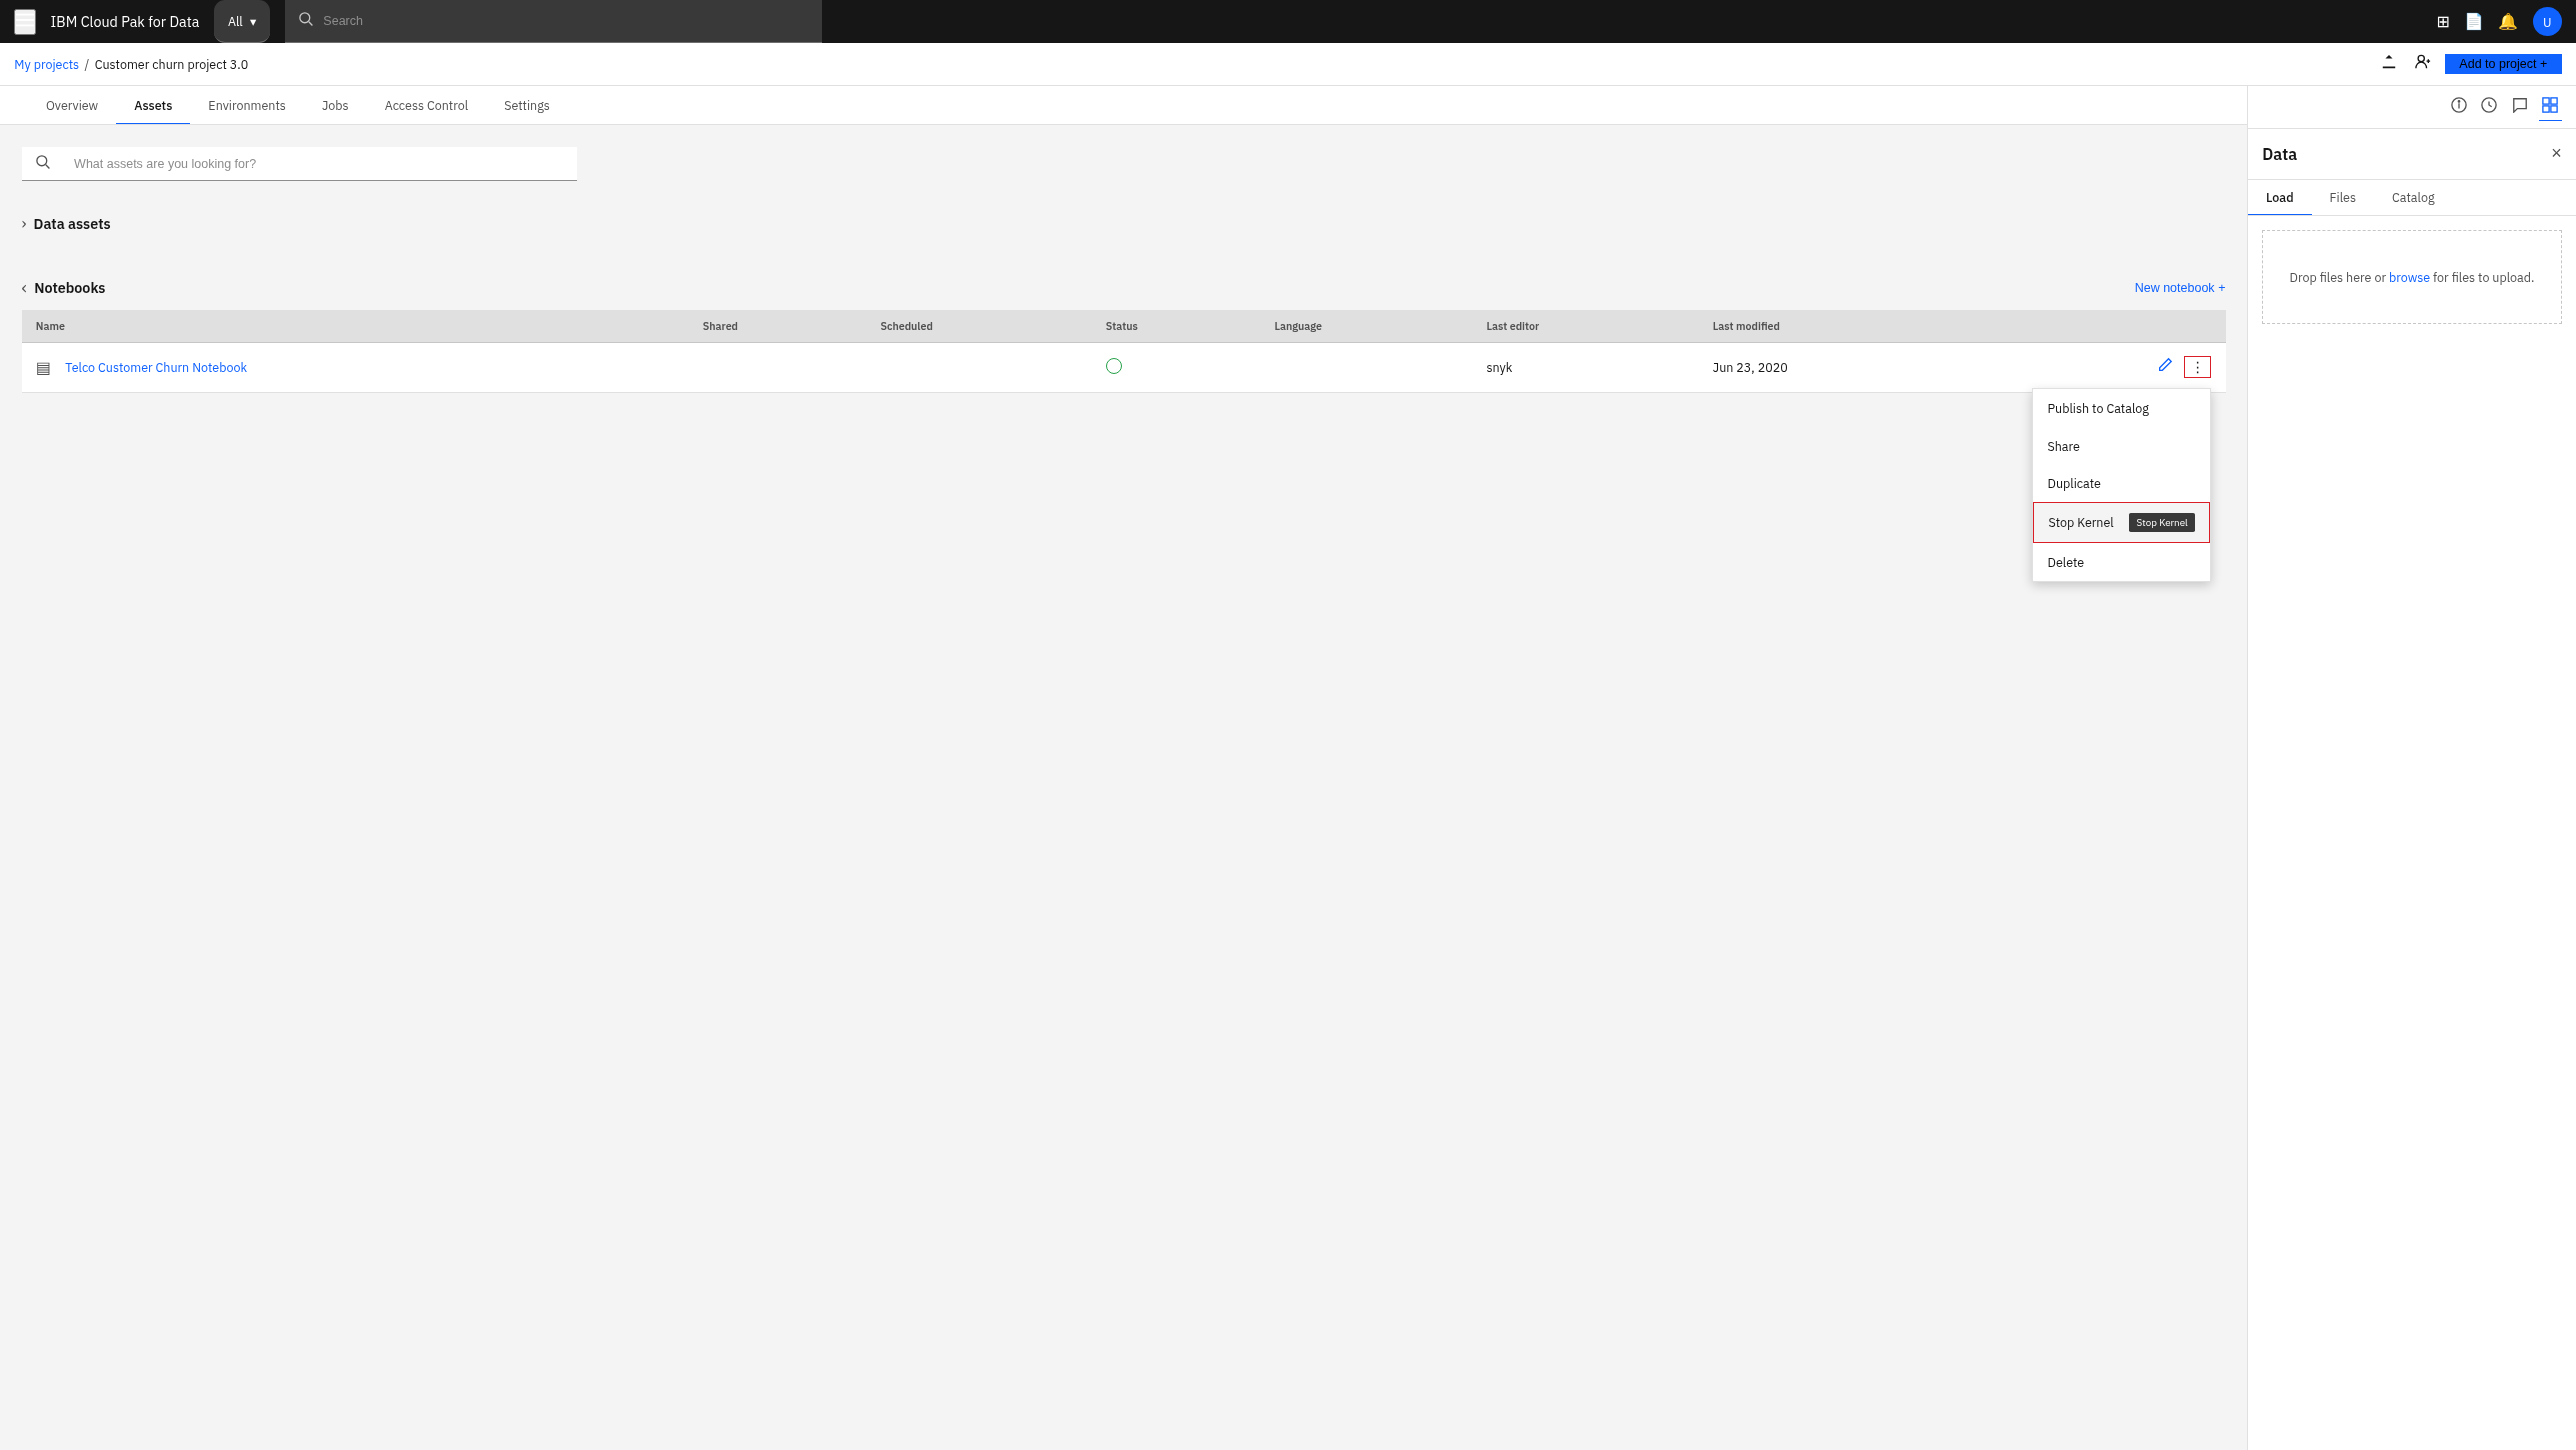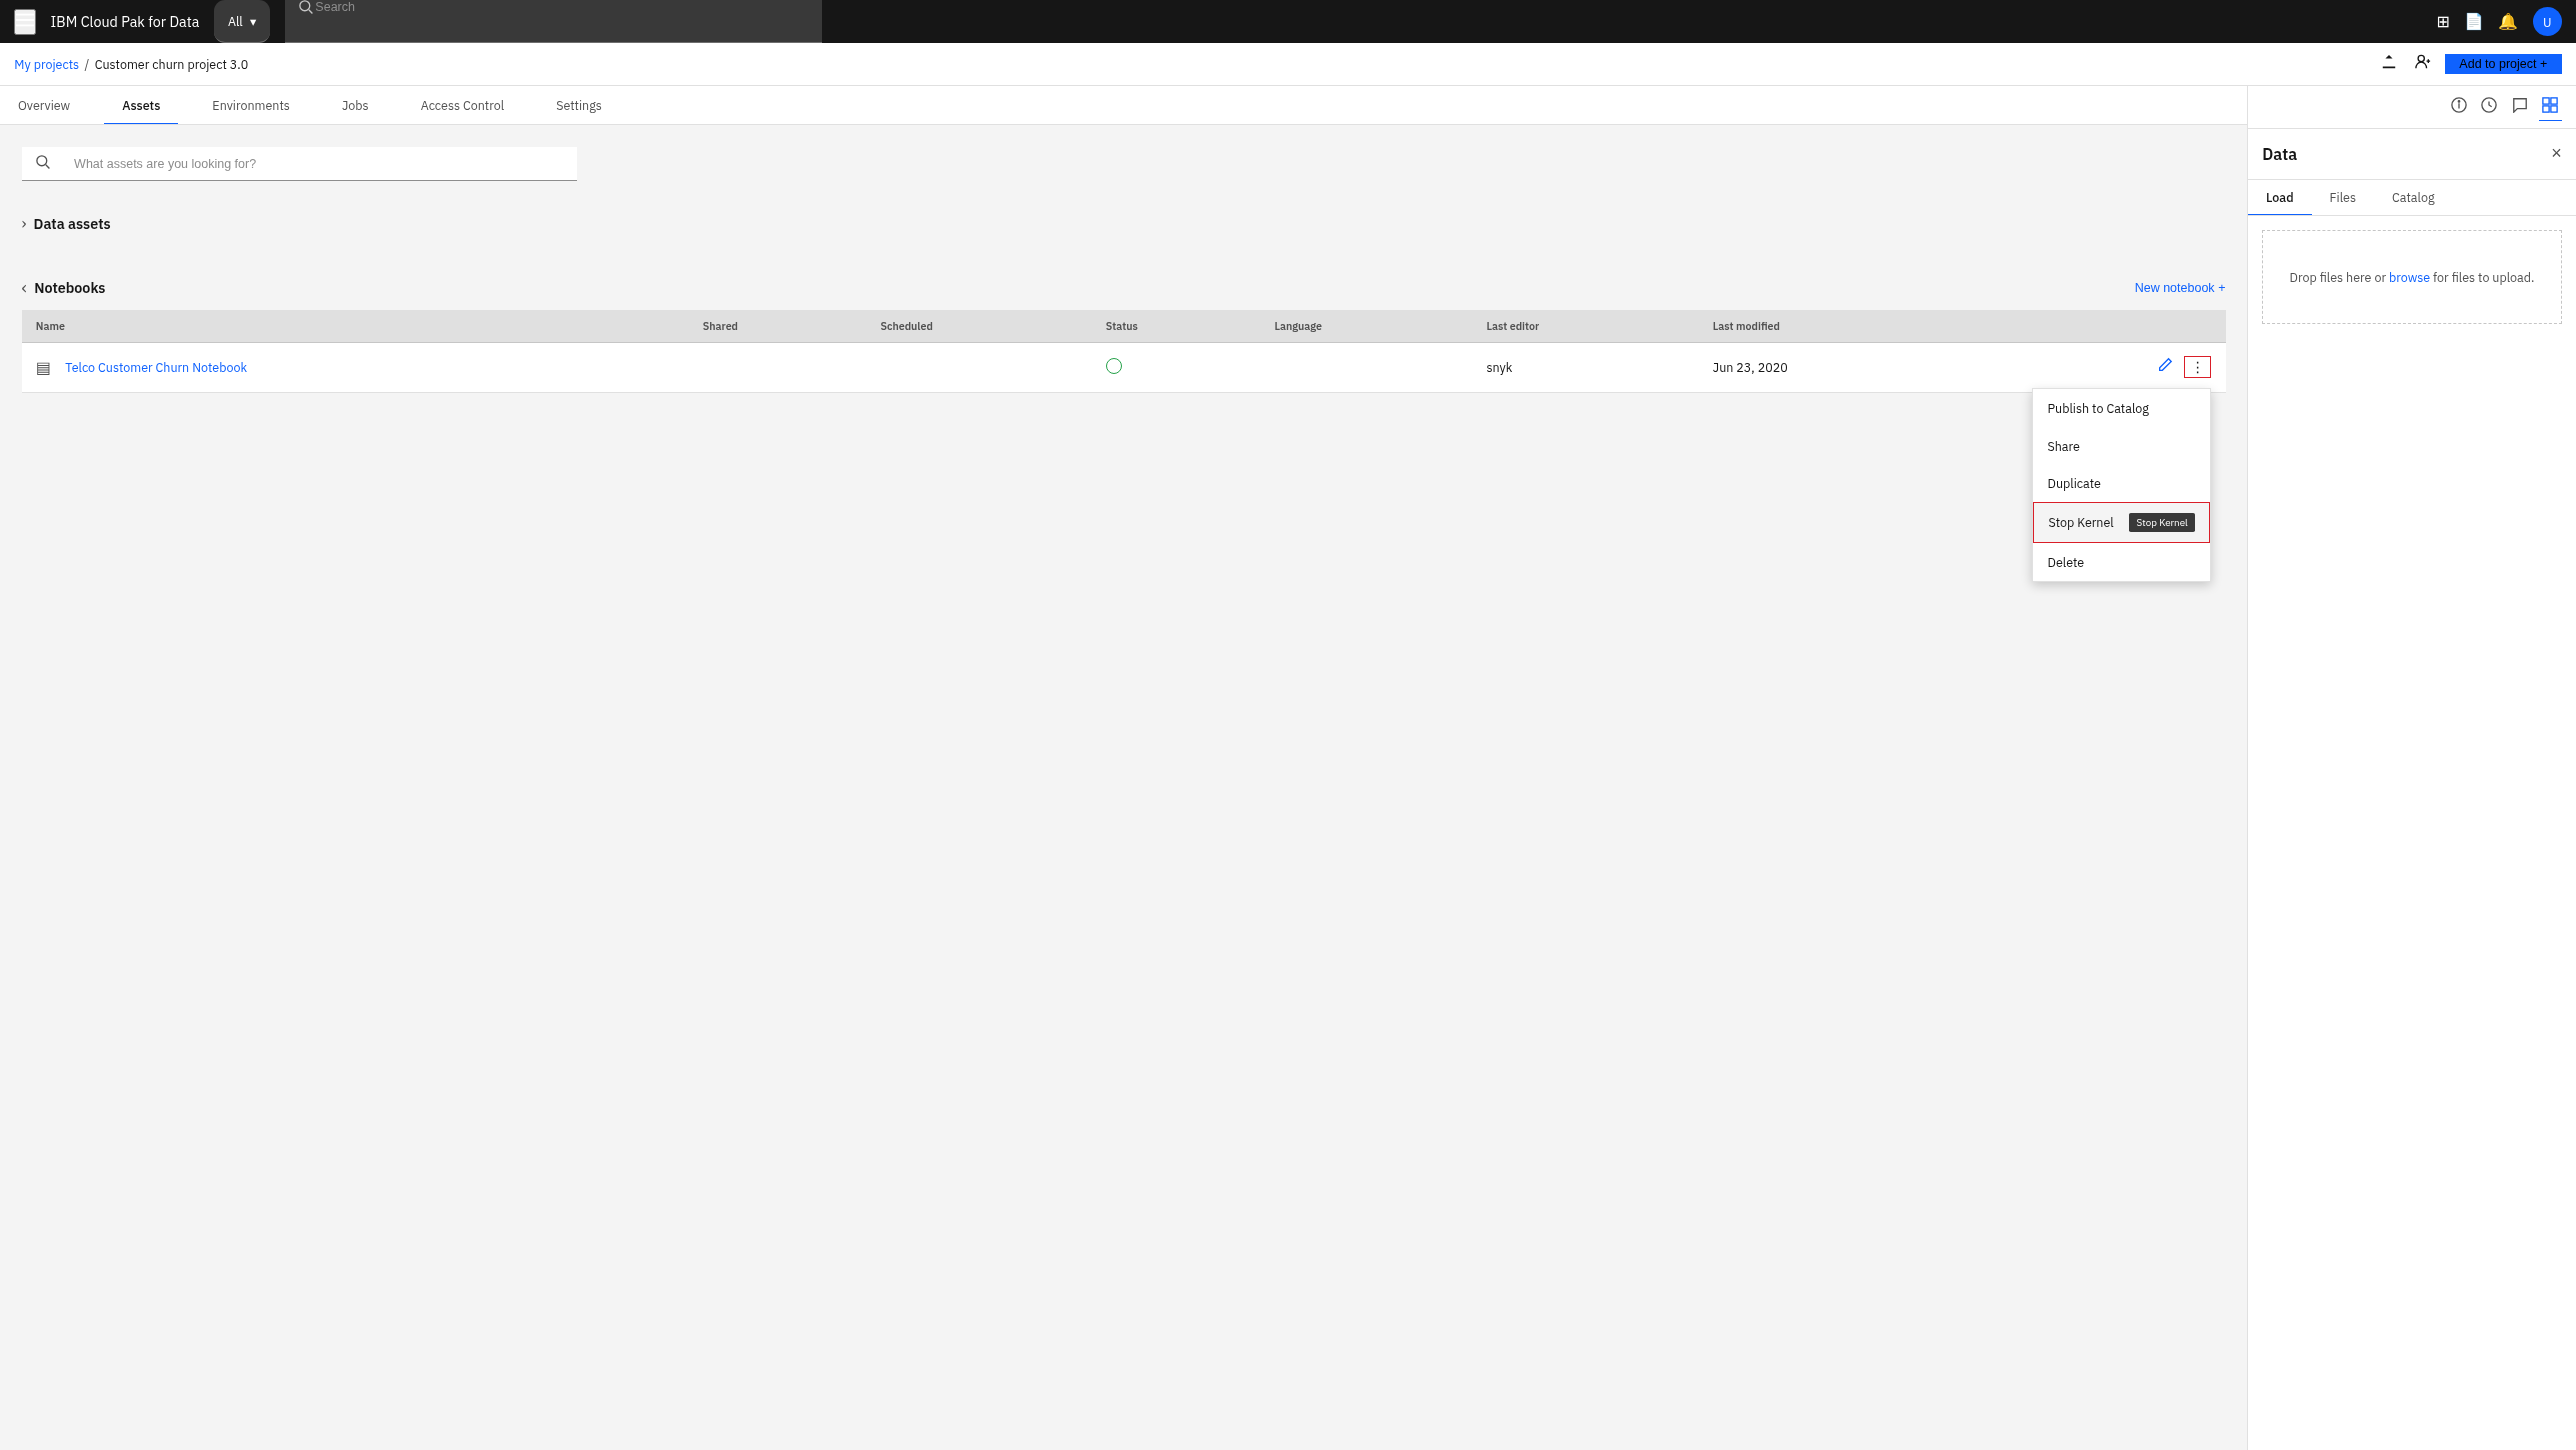--- a/index.html
+++ b/index.html
@@ -6,22 +6,22 @@
     body { font-family: 'IBM Plex Sans', Arial, sans-serif; font-size: 12.5px; background: #f4f4f4; color: #161616; }
 
     
     .topbar {
       display: flex; align-items: center; background: #161616; color: #fff;
       height: 43px; padding: 0 14.3px; gap: 14.3px;
     }
     .topbar-menu-icon { cursor: pointer; font-size: 16px; color: #fff; }
     .topbar-title { font-size: 14.3px; font-weight: 400; color: #fff; flex: 0 0 auto; }
     .topbar-search-area {
-      display: flex; align-items: flex-start; background: #393939; border-bottom: 0.9px solid #6f6f6f;
-      height: 43px; flex: 1; max-width: 537px; padding: 0 14.3px; gap: 2px;
+      display: flex; align-items: center; background: #393939; border-bottom: 0.9px solid #6f6f6f;
+      height: 43px; flex: 1; max-width: 537px; padding: 0 14.3px; gap: 10px;
     }
     .topbar-search-icon { color: #c6c6c6; }
     .topbar-search-input {
       background: transparent; border: none; outline: none; color: #fff; font-size: 12.5px; flex: 1;
     }
     .topbar-search-input::placeholder { color: #8d8d8d; }
     .topbar-all-dropdown {
       display: flex; align-items: center; background: #393939; border-bottom: 0.9px solid #6f6f6f;
       height: 43px; padding: 0 14.3px; gap: 7.2px; cursor: pointer; color: #fff; font-size: 12.5px; border-radius: 11px;
     }
@@ -52,22 +52,21 @@
 
     
     .main-layout { display: flex; height: calc(100vh - 86px); }
 
     
     .left-content { flex: 1; overflow-y: auto; background: #f4f4f4; }
 
     
     .tabs-bar {
       display: flex; background: #fff; border-bottom: 0.9px solid #e0e0e0;
-      padding: 0 0;
-      gap: 16px;
+      padding: 0 28px;
     }
     .tab {
       padding: 10.7px 18px; cursor: pointer; font-size: 12.5px; color: #525252;
       border-bottom: 1.8px solid transparent; white-space: nowrap;
     }
     .tab.active { color: #161616; border-bottom: 1.8px solid #0f62fe; font-weight: 500; }
 
     
     .content-area { padding: 21.5px; }
 

